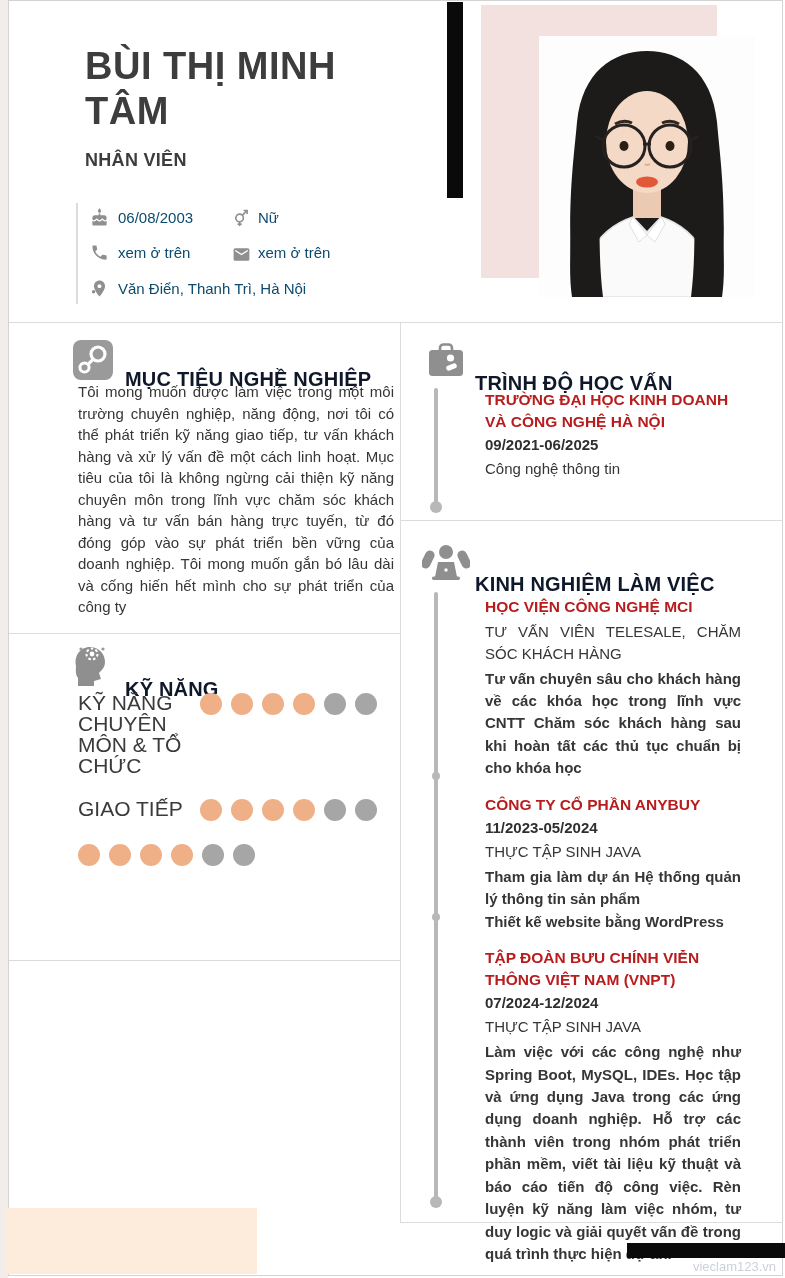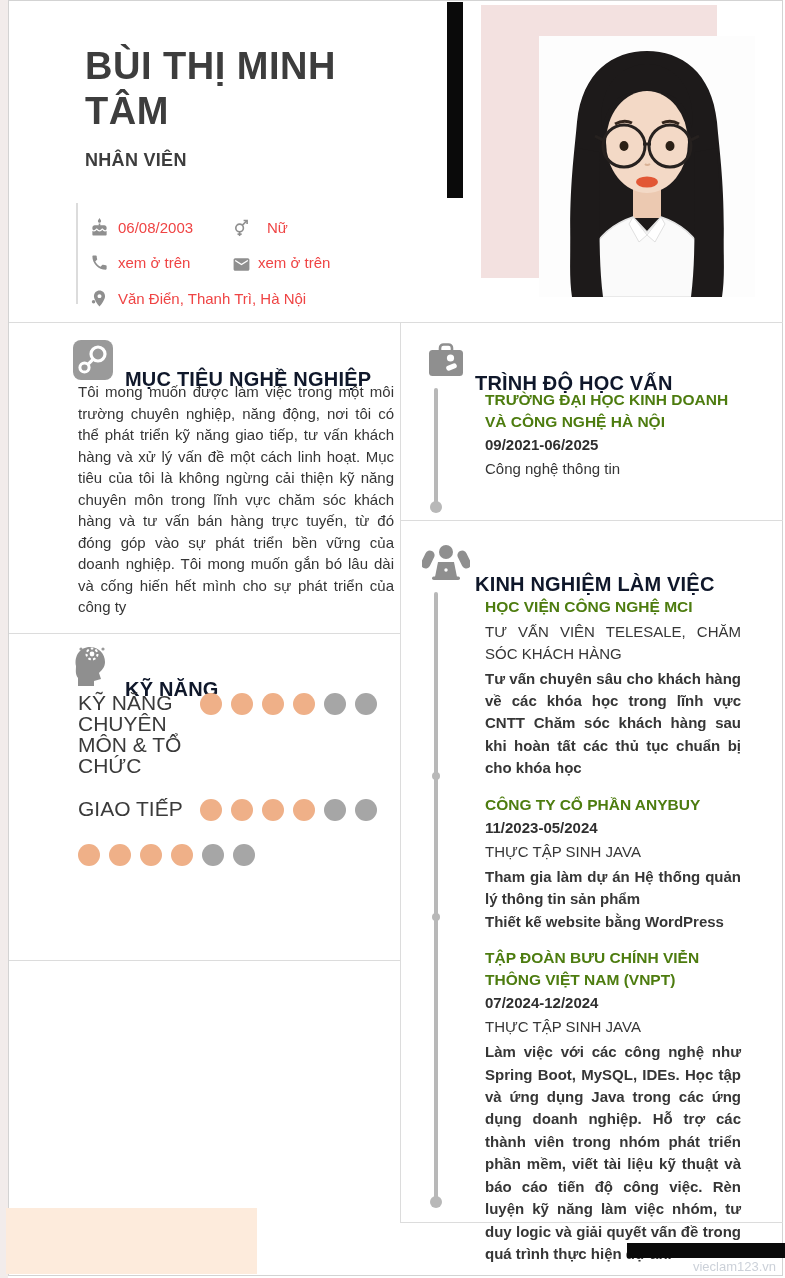--- a/index.html
+++ b/index.html
@@ -8,36 +8,36 @@
   .abs{position:absolute;}
   .left-strip{left:0;top:0;width:8px;height:1278px;background:#f2eceb;}
   .page-frame{left:8px;top:0;width:775px;height:1276px;border:1px solid #d3d3d3;box-sizing:border-box;pointer-events:none;}
   .pink-rect{left:481px;top:5px;width:236px;height:273px;background:var(--pink,#f3e1e0);}
   .black-bar-top{left:447px;top:2px;width:16px;height:196px;background:var(--black,#0a0a0a);}
   .photo{left:539px;top:36px;width:216px;height:261px;background:#fdfdfd;overflow:hidden;}
   .name{left:85px;top:44px;width:300px;font-size:38px;line-height:45px;font-weight:bold;color:#3d3d3d;letter-spacing:.5px;}
   .job-title{left:85px;top:150px;font-size:18px;font-weight:bold;color:#3d3d3d;letter-spacing:.3px;}
   .contact-rule{left:76px;top:203px;width:2px;height:101px;background:#dcdcdc;}
   .c-icon{width:19px;height:19px;}
-  .c-row{height:20px;font-size:15px;color:#ef4444;margin-top:10px;}
+  .c-row{height:20px;font-size:15px;color:#0c4a6e;}
   .c-text{position:absolute;top:1px;white-space:nowrap;}
   .divider-h{height:1px;background:#dcdcdc;}
   .divider-v{width:1px;background:#dcdcdc;}
   .sec-head{font-size:20px;font-weight:bold;color:#0f172a;letter-spacing:.2px;white-space:nowrap;margin-top:20px;}
   .objective-text{left:78px;top:381px;width:316px;font-size:15px;line-height:21.5px;text-align:justify;color:#363636;}
   .skills-list{left:78px;top:692px;width:300px;}
   .skill-row{display:flex;align-items:flex-start;margin-bottom:22px;}
   .skill-label{width:118px;min-width:118px;font-size:21px;line-height:21px;color:#3a3a3a;padding-right:4px;}
   .skill-dots{display:flex;gap:9px;margin-top:1px;}
   .dot{width:22px;height:22px;border-radius:50%;background:var(--dot-empty,#a6a6a6);}
   .dot.filled{background:var(--dot-filled,#efb088);}
   .tl-bar{width:4px;background:#b8b8b8;border-radius:2px;}
   .tl-dot{border-radius:50%;background:#b8b8b8;}
   .entries{font-size:15px;color:#363636;}
-  .e-school,.e-company{font-size:15.5px;line-height:21.5px;font-weight:bold;color:#4d7c0f;}
+  .e-school,.e-company{font-size:15.5px;line-height:21.5px;font-weight:bold;color:#b91c1c;}
   .e-dates{font-weight:bold;margin-top:3px;line-height:20px;color:#2f2f2f;}
   .e-major,.e-gpa{margin-top:4px;line-height:20px;}
   .e-role{margin-top:3px;line-height:22px;text-align:justify;}
   .e-desc{margin-top:3px;line-height:22.4px;text-align:justify;white-space:pre-line;font-weight:bold;}
   .exp-entry{margin-bottom:14px;}
   .footer-bar{left:627px;top:1243px;width:158px;height:15px;background:var(--black,#0a0a0a);}
   .watermark{left:618px;top:1259px;width:158px;text-align:right;font-size:13px;color:#ccd1d9;}
   .peach-rect{left:6px;top:1208px;width:251px;height:66px;background:var(--peach,#fdebdc);z-index:3;}
 </style>
 </head>
@@ -88,21 +88,21 @@
     <span class="c-text" style="left:28px;">06/08/2003</span>
     <svg class="c-icon abs" style="left:142px;top:0;" viewBox="0 0 20 20">
       <g stroke="#8f8f8f" stroke-width="1.7" fill="none">
         <circle cx="8" cy="10.5" r="4"></circle>
         <line x1="8" y1="14.5" x2="8" y2="19"></line>
         <line x1="5.8" y1="17" x2="10.2" y2="17"></line>
         <line x1="11" y1="7.5" x2="15.6" y2="2.9"></line>
         <polyline points="12.2,2.6 15.9,2.6 15.9,6.3"></polyline>
       </g>
     </svg>
-    <span class="c-text" style="left:177px;">Nữ</span>
+    <span class="c-text" style="left:168px;">Nữ</span>
   </div>
 
   <div class="abs c-row" style="left:90px;top:243px;width:340px;">
     <svg class="c-icon abs" style="left:0;top:0;" viewBox="0 0 24 24">
       <path fill="#8f8f8f" d="M6.62 10.79c1.44 2.83 3.76 5.14 6.59 6.59l2.2-2.21c.27-.27.67-.36 1.02-.24 1.12.37 2.33.57 3.57.57.55 0 1 .45 1 1V20c0 .55-.45 1-1 1-9.39 0-17-7.61-17-17 0-.55.45-1 1-1h3.5c.55 0 1 .45 1 1 0 1.25.2 2.45.57 3.57.11.35.03.74-.25 1.02l-2.2 2.2z"></path>
     </svg>
     <span class="c-text" style="left:28px;">xem ở trên</span>
     <svg class="c-icon abs" style="left:142px;top:2px;" viewBox="0 0 24 24">
       <path fill="#8f8f8f" d="M20 4H4c-1.1 0-2 .9-2 2v12c0 1.1.9 2 2 2h16c1.1 0 2-.9 2-2V6c0-1.1-.9-2-2-2zm0 4l-8 5-8-5V6l8 5 8-5v2z"></path>
     </svg>

